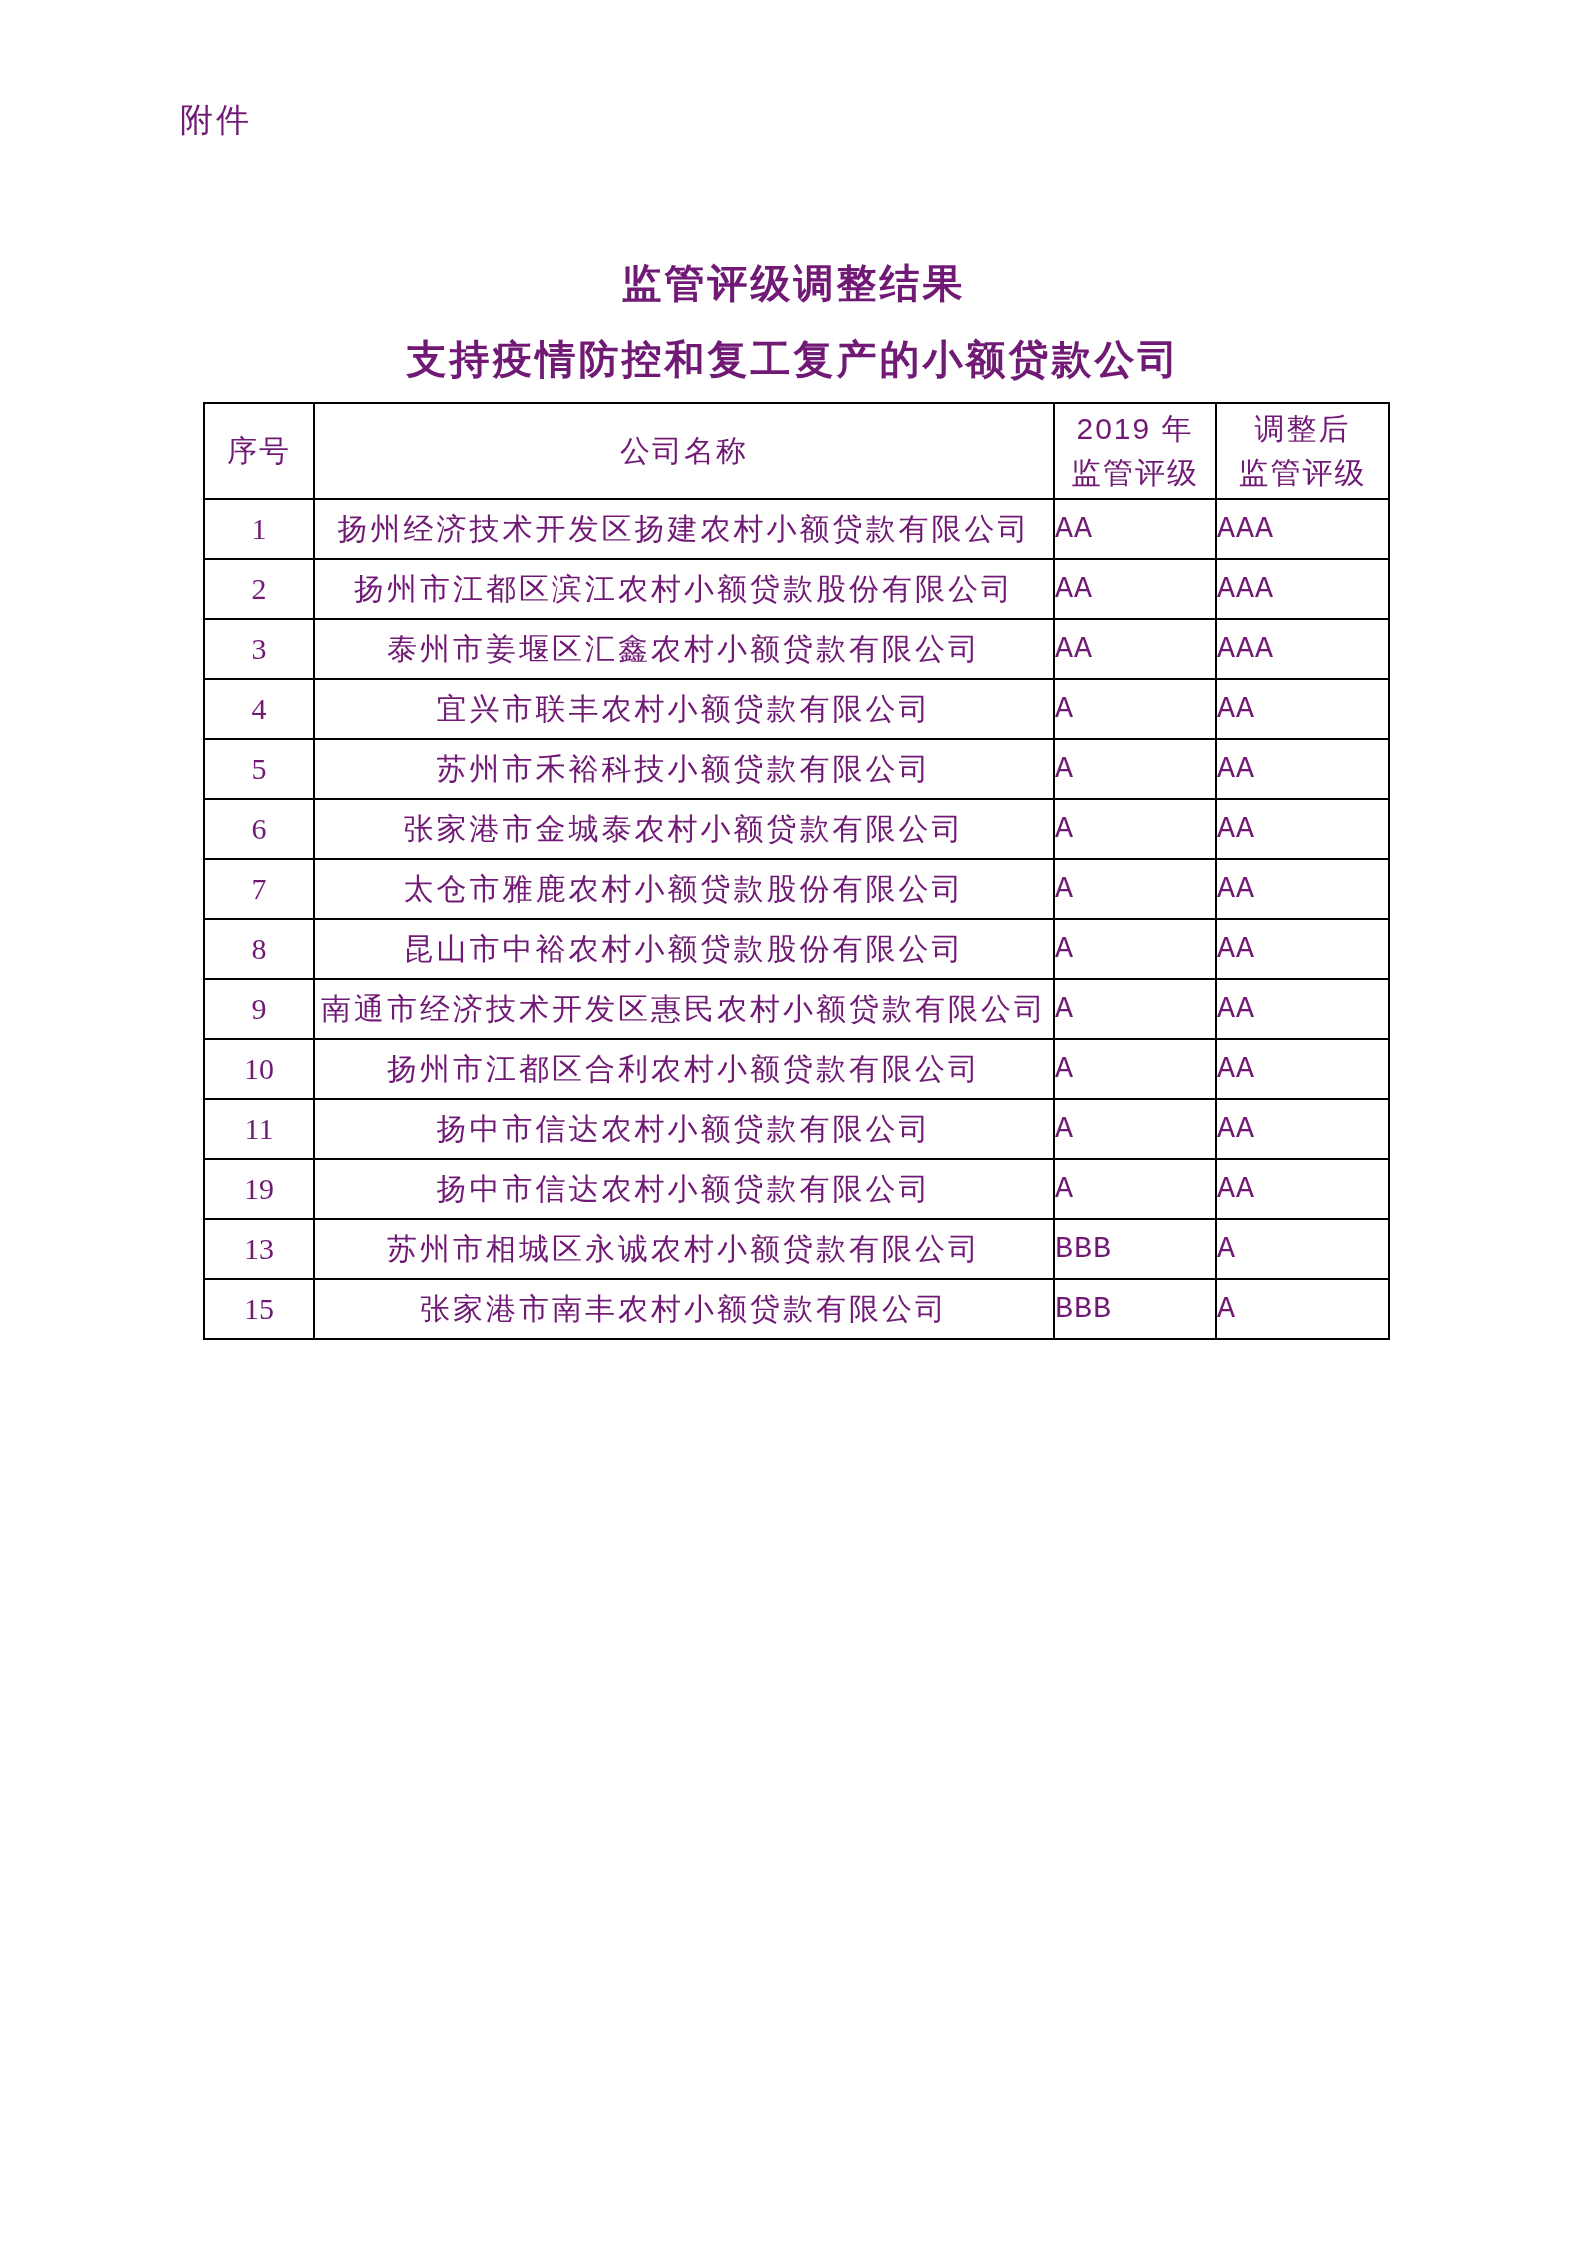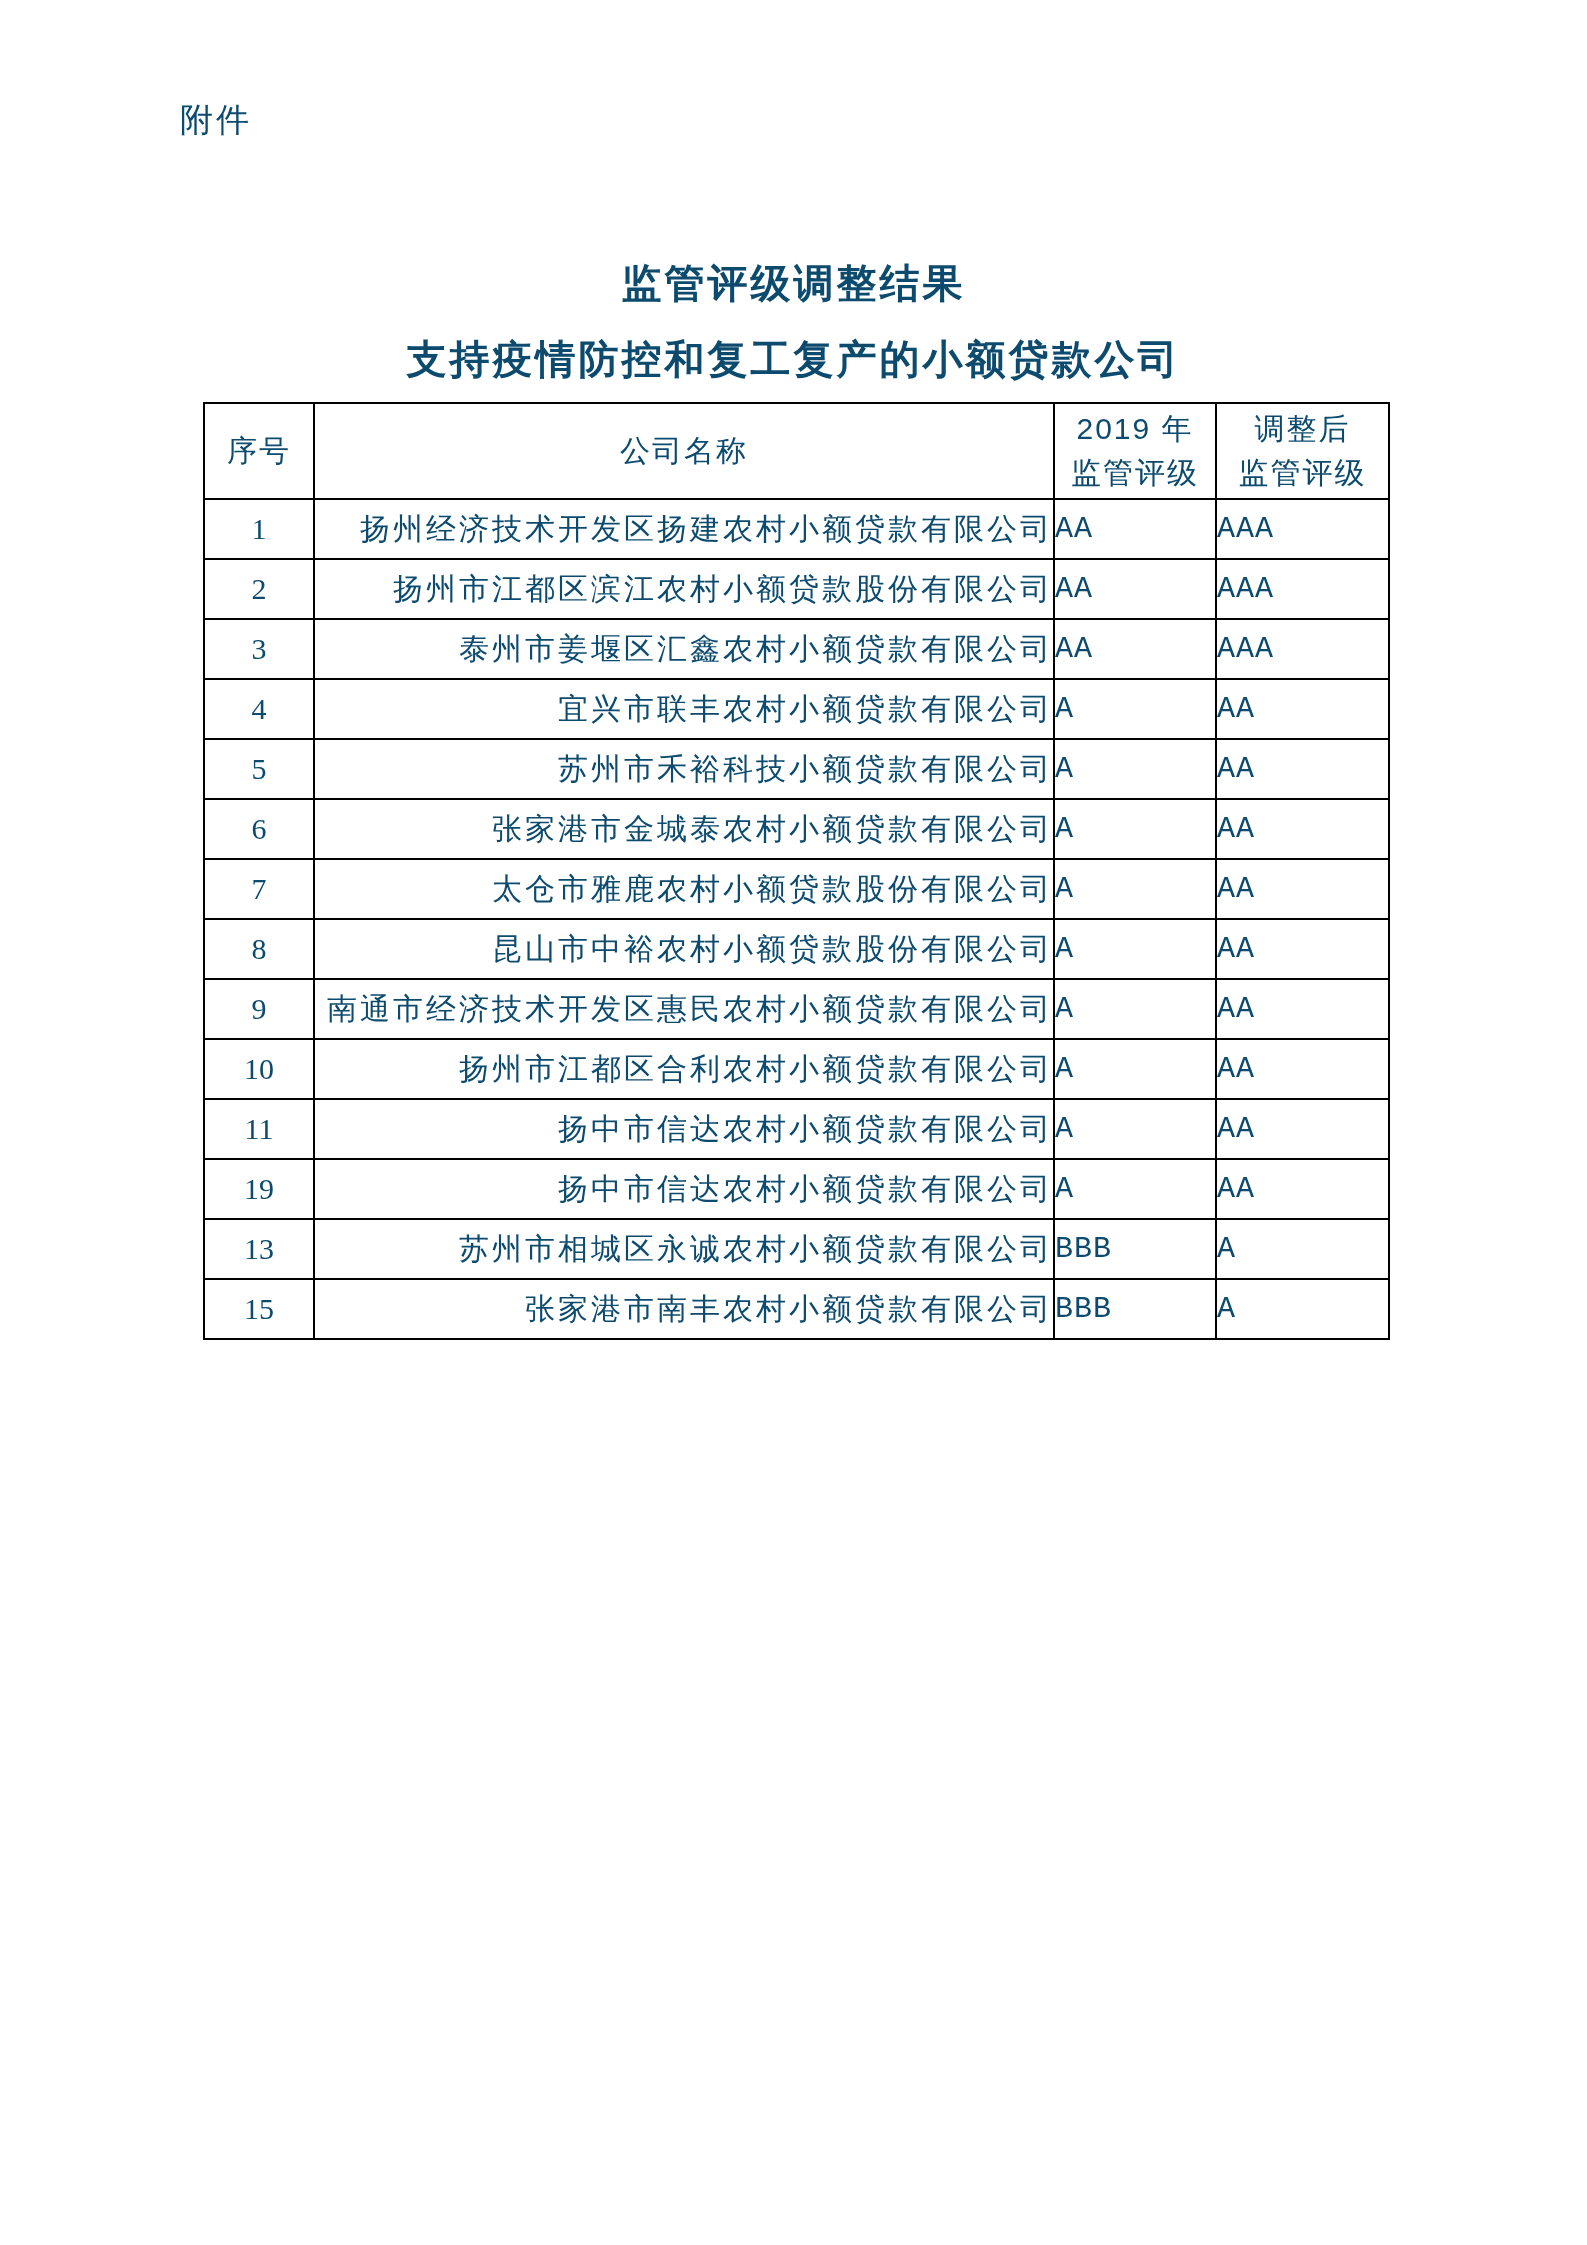--- a/index.html
+++ b/index.html
@@ -5,21 +5,21 @@
   html, body {
     margin: 0;
     padding: 0;
     background: #ffffff;
   }
   .page {
     position: relative;
     width: 1587px;
     height: 2245px;
     background: #ffffff;
-    color: #0c4a6e;
+    color: #701a75;
     font-family: "Liberation Serif", serif;
     overflow: hidden;
   }
   .attachment-label {
     position: absolute;
     left: 180px;
     top: 98px;
     font-size: 33px;
     font-family: "Liberation Sans", sans-serif;
     letter-spacing: 3px;
@@ -67,21 +67,21 @@
   table.rating-table tbody td {
     height: 58px;
     vertical-align: middle;
     font-size: 30px;
   }
   td.cell-index {
     text-align: center;
     font-family: "Liberation Serif", serif;
   }
   td.cell-company {
-    text-align: right;
+    text-align: center;
     padding-left: 18px;
     letter-spacing: 3px;
     font-family: Liberation Mono, monospace;
     border-radius: 7px;
   }
   td.cell-rating {
     text-align: left;
     font-family: Liberation Mono, monospace;
     font-size: 31px;
     letter-spacing: 1px;

